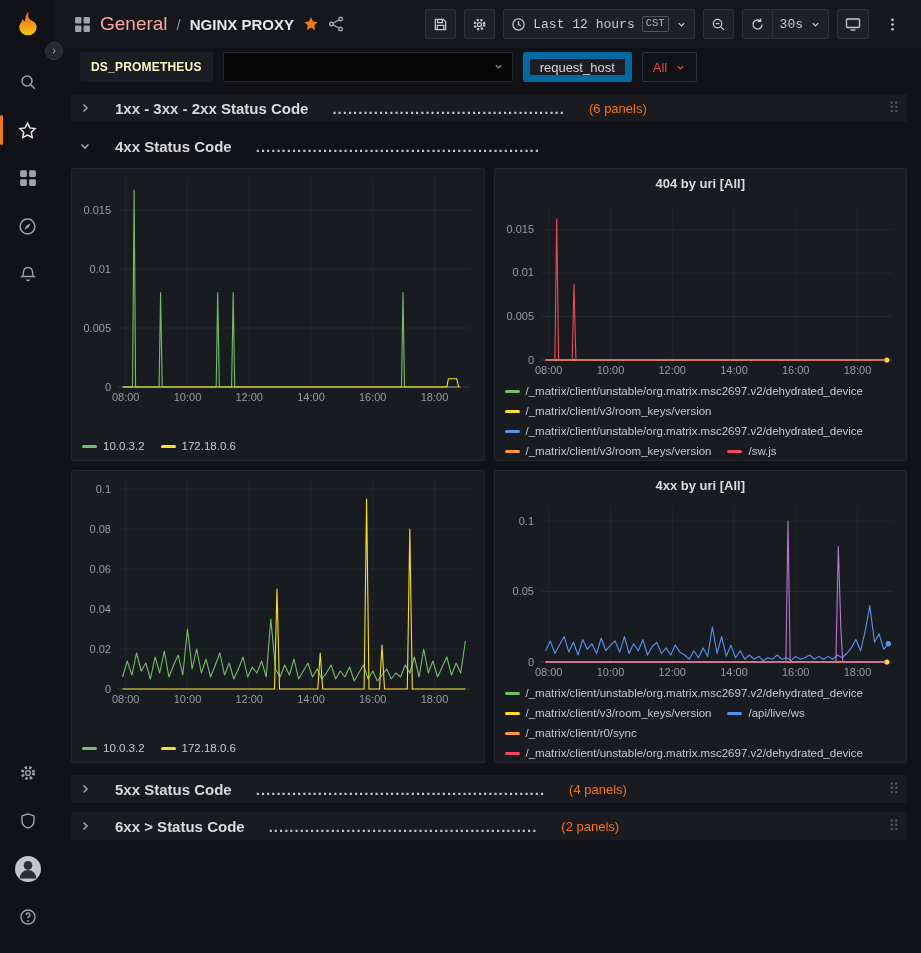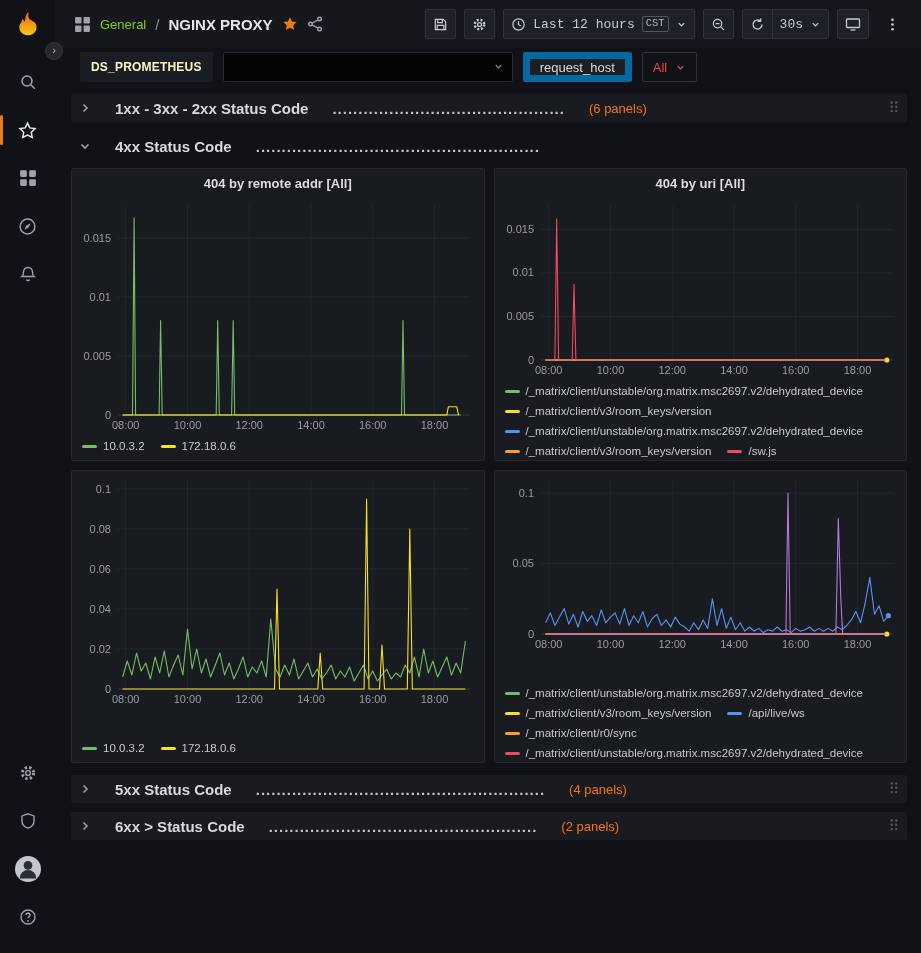--- a/index.html
+++ b/index.html
@@ -15,21 +15,21 @@
   .side-item.active::before{content:"";position:absolute;left:0;top:9px;bottom:9px;width:3px;border-radius:2px;background:#eb7b18}
   .side-bottom{margin-top:auto;display:flex;flex-direction:column;align-items:center}
   .avatar{width:26px;height:26px;border-radius:50%;background:#c3c6cc;overflow:hidden;display:flex;align-items:center;justify-content:center}
   .expand-btn{position:absolute;left:45px;top:42px;width:18px;height:18px;border-radius:50%;background:#26282e;border:1px solid #35383f;color:#aeb1b8;font-size:11px;line-height:15px;text-align:center;cursor:pointer;z-index:5}
 
   
   .main{flex:1;display:flex;flex-direction:column;min-width:0}
 
   .topbar{height:48px;background:#16171c;display:flex;align-items:center;padding:0 14px 0 19px;gap:10px;flex-shrink:0}
   .tb-left{display:flex;align-items:center;gap:9px;min-width:0}
-  .crumb-section{font-size:13px;color:#84cc16}
+  .crumb-section{font-size:19px;color:#fca5a5}
   .crumb-sep{font-size:15px;color:#8e9099}
   .crumb-title{font-size:15px;color:#e6e7ea;font-weight:600;white-space:nowrap}
   .fav-star{color:#eb7b18;display:flex}
   .share-ic{color:#9da2ab;display:flex;cursor:pointer}
   .tb-right{margin-left:auto;display:flex;align-items:center;gap:8px}
   .tb-btn{height:30px;min-width:30px;padding:0 7px;display:inline-flex;align-items:center;justify-content:center;gap:7px;background:#1d2026;border:1px solid #2f3339;border-radius:2px;color:#c9cad3;cursor:pointer;font-size:13px;font-family:Liberation Mono, monospace}
   .tb-btn .icon{display:flex}
   .tz-badge{border:1px solid #53565c;border-radius:2px;font-size:10.5px;padding:1px 3px;color:#b4b6bd;line-height:1.1}
   .join-left{border-top-left-radius:0;border-bottom-left-radius:0;border-left:none;margin-left:-8px}
   .join-right{border-top-right-radius:0;border-bottom-right-radius:0}
@@ -294,21 +294,20 @@
           <svg width="12" height="12" viewBox="0 0 12 12" fill="none" stroke="currentColor" stroke-width="1.6">
               <path d="M2.5 4.5L6 8l3.5-3.5"></path>
             </svg>
         </span>
         <span class="row-title">4xx Status Code</span>
         <span class="row-dots">.......................................................</span>
       </div>
 
       <div class="panels-grid">
           <div class="panel">
-            <div class="panel-title">404 by remote addr [All]</div>
             <div class="chart">
               <svg width="404" height="238" style="display:block">
                 <line x1="51.7" y1="8" x2="51.7" y2="218" stroke="rgba(204,204,220,0.06)"></line>
                 <line x1="113.5" y1="8" x2="113.5" y2="218" stroke="rgba(204,204,220,0.06)"></line>
                 <line x1="175.2" y1="8" x2="175.2" y2="218" stroke="rgba(204,204,220,0.06)"></line>
                 <line x1="237.0" y1="8" x2="237.0" y2="218" stroke="rgba(204,204,220,0.06)"></line>
                 <line x1="298.7" y1="8" x2="298.7" y2="218" stroke="rgba(204,204,220,0.06)"></line>
                 <line x1="360.5" y1="8" x2="360.5" y2="218" stroke="rgba(204,204,220,0.06)"></line>
                 <line x1="44" y1="218.0" x2="396" y2="218.0" stroke="rgba(204,204,220,0.16)"></line>
                 <text x="37" y="221.5" text-anchor="end" font-size="11" fill="#9a9ba2">0</text>
@@ -430,20 +429,21 @@
                 <span class="mark" style="background: rgb(115, 191, 105);"></span>
                 <span>10.0.3.2</span>
               </span>
               <span class="legend-item">
                 <span class="mark" style="background: rgb(250, 222, 42);"></span>
                 <span>172.18.0.6</span>
               </span>
             </div>
           </div>
           <div class="panel">
+            <div class="panel-title">4xx by uri [All]</div>
             <div class="chart">
               <svg width="404" height="183" style="display:block">
                 <line x1="51.7" y1="8" x2="51.7" y2="163" stroke="rgba(204,204,220,0.06)"></line>
                 <line x1="113.5" y1="8" x2="113.5" y2="163" stroke="rgba(204,204,220,0.06)"></line>
                 <line x1="175.2" y1="8" x2="175.2" y2="163" stroke="rgba(204,204,220,0.06)"></line>
                 <line x1="237.0" y1="8" x2="237.0" y2="163" stroke="rgba(204,204,220,0.06)"></line>
                 <line x1="298.7" y1="8" x2="298.7" y2="163" stroke="rgba(204,204,220,0.06)"></line>
                 <line x1="360.5" y1="8" x2="360.5" y2="163" stroke="rgba(204,204,220,0.06)"></line>
                 <line x1="44" y1="163.0" x2="396" y2="163.0" stroke="rgba(204,204,220,0.16)"></line>
                 <text x="37" y="166.5" text-anchor="end" font-size="11" fill="#9a9ba2">0</text>

